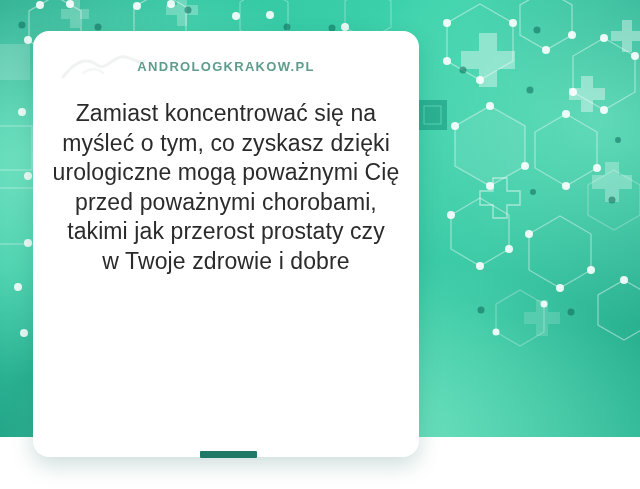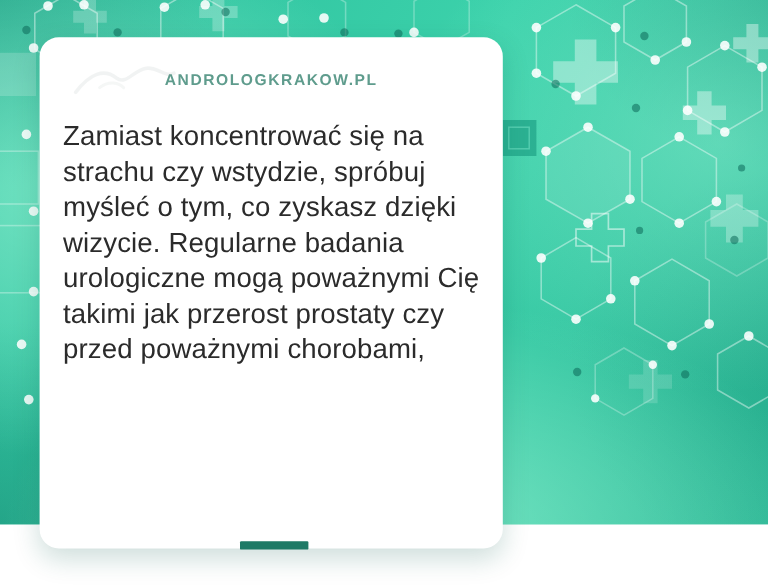--- a/index.html
+++ b/index.html
@@ -41,21 +41,21 @@
     margin-top: 28px;
     font-size: 13px;
     font-weight: 700;
     letter-spacing: 1.3px;
     color: var(--brand, #5f9c8d);
     line-height: 16px;
     white-space: nowrap;
   }
   .body-text {
     margin-top: 24px;
-    text-align: left;
+    text-align: center;
     color: var(--body, #2b2b2b);
     font-size: 23px;
     line-height: 29.5px;
     font-weight: 500;
     letter-spacing: 0.1px;
   }
   .body-line { white-space: nowrap; }
 
   .watermark {
     position: absolute; left: 20px; top: 8px;
@@ -186,24 +186,23 @@
   <div class="card">
     <svg class="watermark" width="110" height="50" viewBox="0 0 110 50" aria-hidden="true">
       <path d="M10,38 C22,22 34,18 44,26 C52,32 58,20 68,18 C78,16 84,26 92,22" fill="none" stroke="rgba(130,150,145,0.22)" stroke-width="3" stroke-linecap="round"></path>
       <path d="M30,34 C38,28 46,30 50,34" fill="none" stroke="rgba(130,150,145,0.16)" stroke-width="2.5" stroke-linecap="round"></path>
     </svg>
 
     <div class="brand">ANDROLOGKRAKOW.PL</div>
 
     <div class="body-text">
       <div class="body-line">Zamiast koncentrować się na</div>
-      <div class="body-line">strachu czy wstydzie, spróbuj</div>
       <div class="body-line">myśleć o tym, co zyskasz dzięki</div>
-      <div class="body-line">wizycie. Regularne badania</div>
       <div class="body-line">urologiczne mogą poważnymi Cię</div>
+      <div class="body-line">przed poważnymi chorobami,</div>
       <div class="body-line">takimi jak przerost prostaty czy</div>
-      <div class="body-line">przed poważnymi chorobami,</div>
+      <div class="body-line">w Twoje zdrowie i dobre</div>
     </div>
   </div>
 
   <div class="accent-bar"></div>
 
 </div>
 
 </body></html>

